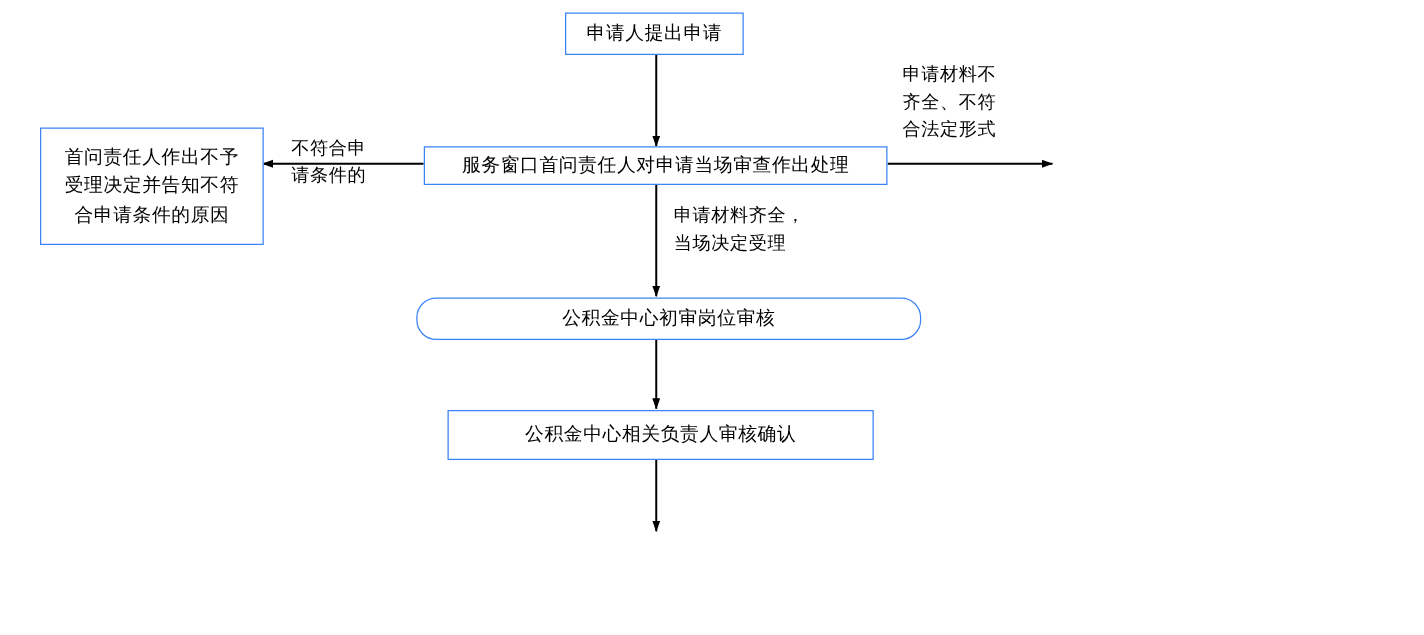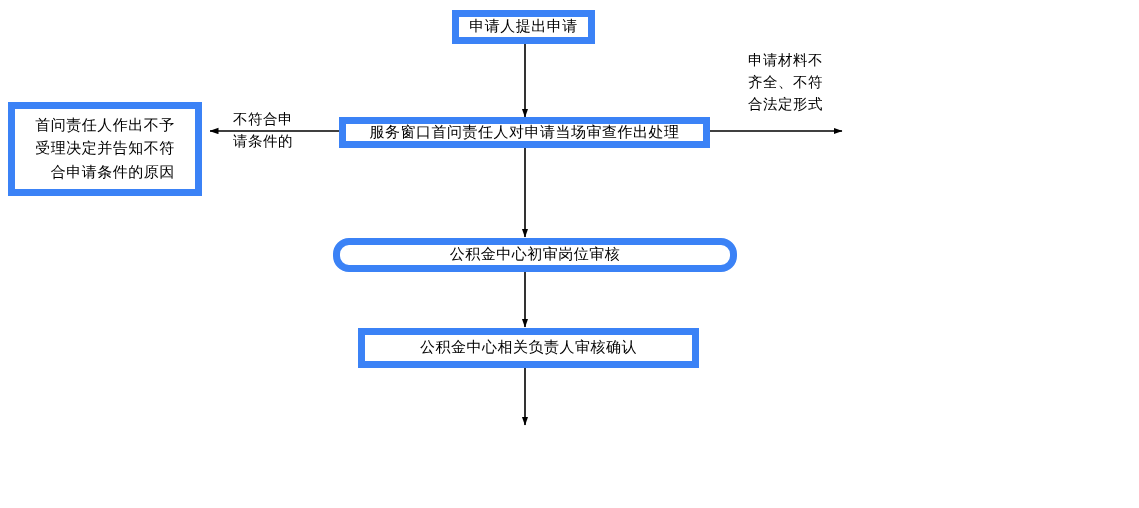--- a/index.html
+++ b/index.html
@@ -11,21 +11,21 @@
     position: relative;
     width: 1139px;
     height: 508px;
     background: #ffffff;
     font-family: "DejaVu Sans", "Liberation Sans", sans-serif;
     overflow: hidden;
   }
   .node {
     position: absolute;
     box-sizing: border-box;
-    border: 7px solid #3b82f6;
+    border: 1px solid #3b82f6;
     background: #ffffff;
     display: flex;
     align-items: center;
     justify-content: center;
     text-align: center;
     color: #000000;
     font-size: 15px;
     line-height: 1.55;
     letter-spacing: 0.5px;
     white-space: pre-line;
@@ -75,31 +75,33 @@
 
     <line x1="525" y1="272" x2="525" y2="327" marker-end="url(#arrowhead)"></line>
 
     <line x1="525" y1="368" x2="525" y2="425" marker-end="url(#arrowhead)"></line>
   </svg>
 
   <div class="node" style="left:452px; top:10px; width:143px; height:34px;">申请人提出申请</div>
 
   <div class="node" style="left:339px; top:117px; width:371px; height:31px;text-align:center;">服务窗口首问责任人对申请当场审查作出处理</div>
 
-  <div class="node" style="left:8px; top:102px; width:194px; height:94px;text-align:right;">首问责任人作出不予
+  <div class="node" style="left:32px; top:102px; width:179px; height:94px;">首问责任人作出不予
 受理决定并告知不符
 合申请条件的原因</div>
 
 
   <div class="node" style="left:333px; top:238px; width:404px; height:34px;border-radius:16px;">公积金中心初审岗位审核</div>
 
   <div class="node" style="left:346px; top:328px; width:341px; height:40px;margin-left:12px;">公积金中心相关负责人审核确认</div>
 
 
   <div class="edge-label" style="left:233px; top:62px; width:120px;margin-top:47px;">不符合申
 请条件的</div>
 
-  <div class="edge-label" style="left:748px; top:50px; width:105px;">申请材料不
+  <div class="edge-label" style="left:722px; top:50px; width:105px;">申请材料不
 齐全、不符
 合法定形式</div>
 
+  <div class="edge-label" style="left:539px; top:163px; width:160px;">申请材料齐全，
+当场决定受理</div>
 
 </div>
 
 </body></html>

